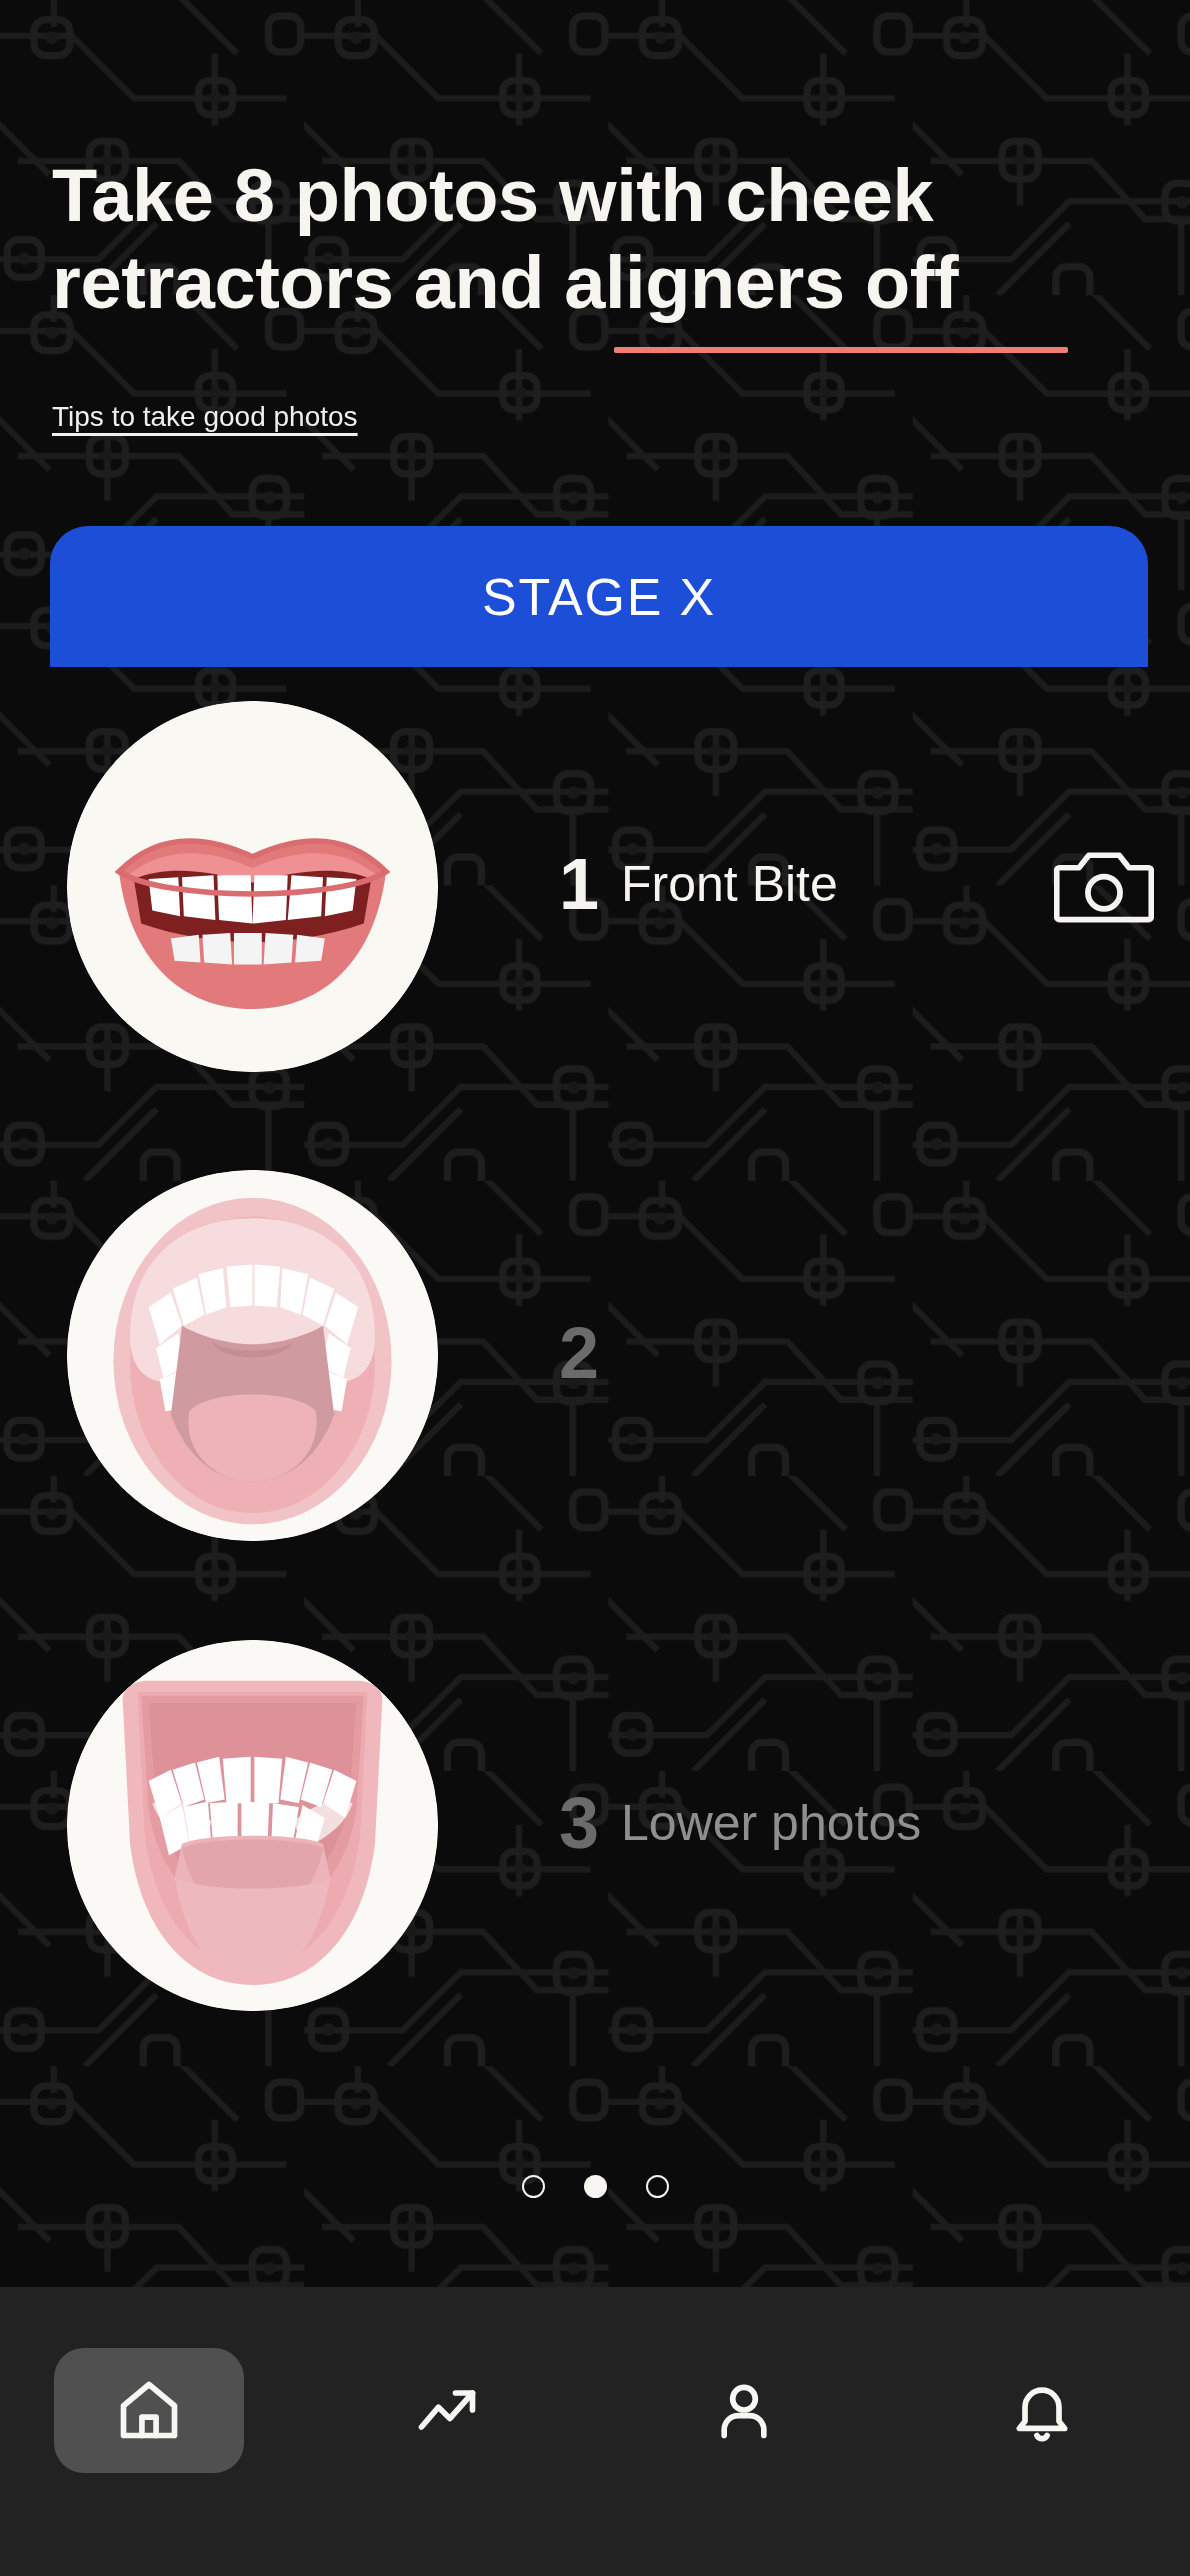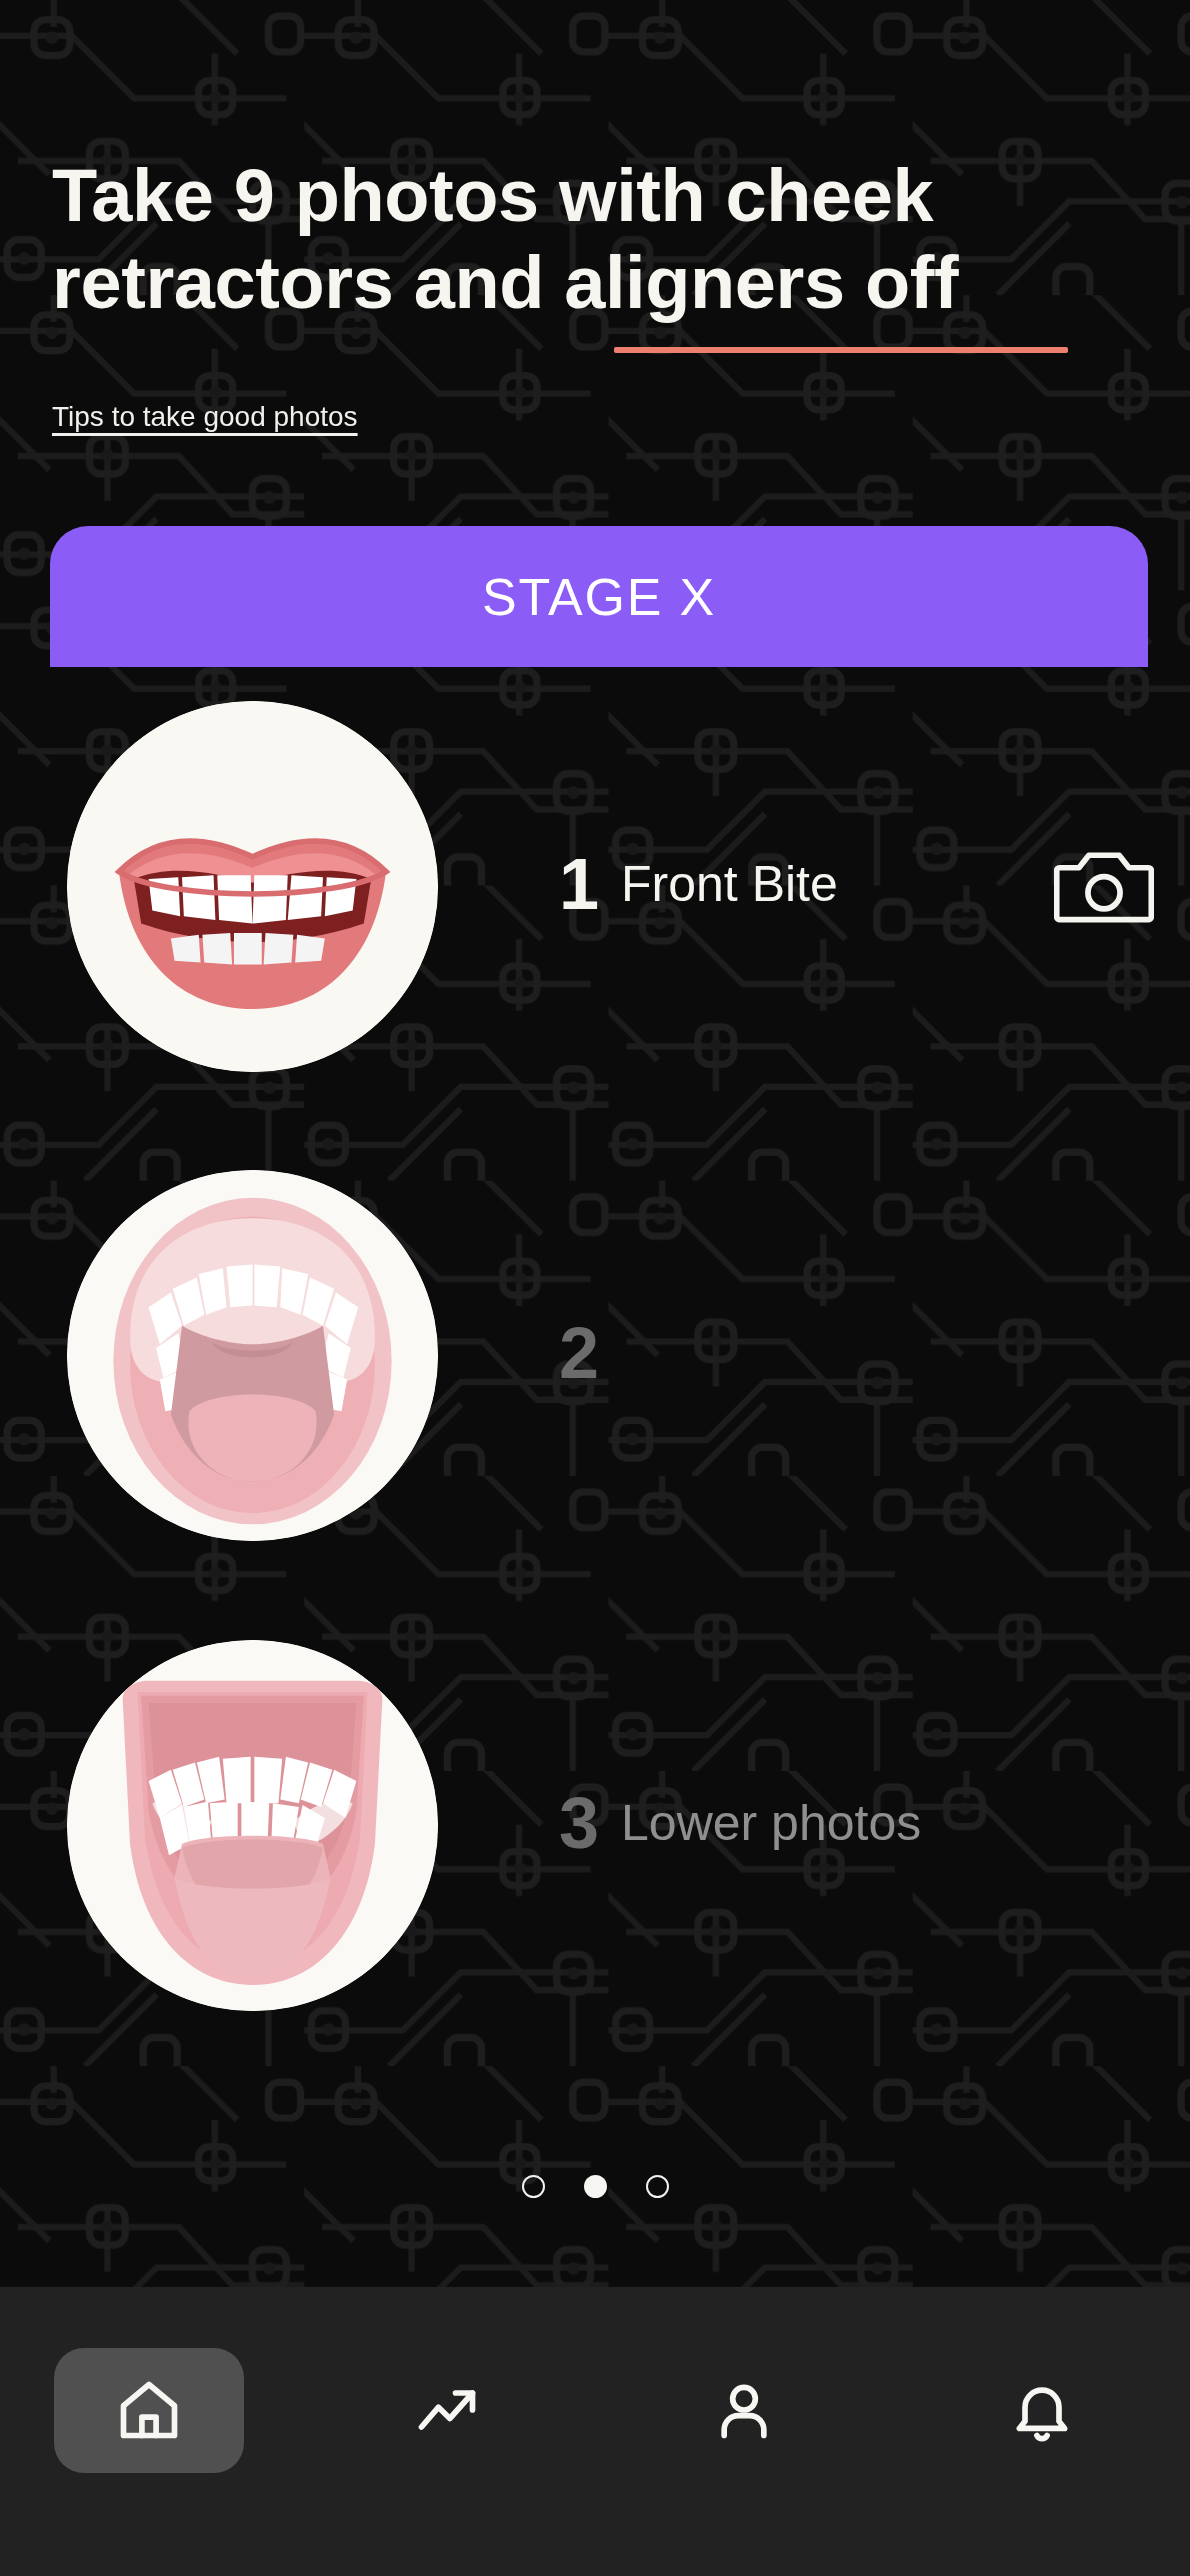--- a/index.html
+++ b/index.html
@@ -51,21 +51,21 @@
     text-decoration:underline;
     text-underline-offset:7.2px;
     text-decoration-thickness:2.7px;
   }
 
   
   .stage-banner {
     position:absolute;
     left:50px; top:526px;
     width:1098px; height:141px;
-    background:#8b5cf6;
+    background:#1d4ed8;
     border-radius:38px 38px 0 0;
     display:flex; align-items:center; justify-content:center;
   }
   .stage-banner span {
     font-size:52px;
     color:#ffffff;
     letter-spacing:1.8px;
     font-weight:400;
   }
 
@@ -188,21 +188,21 @@
           <circle cx="301" cy="226" r="7"></circle>
           <circle cx="27" cy="289" r="7"></circle>
         </g>
       </pattern>
     </defs>
     <rect x="0" y="0" width="1331" height="2880" fill="#0b0b0b"></rect>
     <rect x="0" y="0" width="1331" height="2880" fill="url(#cbp)"></rect>
   </svg>
 
   <div class="header">
-    <div class="title">Take 9 photos with cheek retractors and aligners off</div>
+    <div class="title">Take 8 photos with cheek retractors and aligners off</div>
     <div class="title-underline"></div>
     <a class="tips-link" href="#">Tips to take good photos</a>
   </div>
 
   <div class="stage-banner">
     <span>STAGE X</span>
   </div>
 
   <div class="row row-1">
     <div class="thumb">

